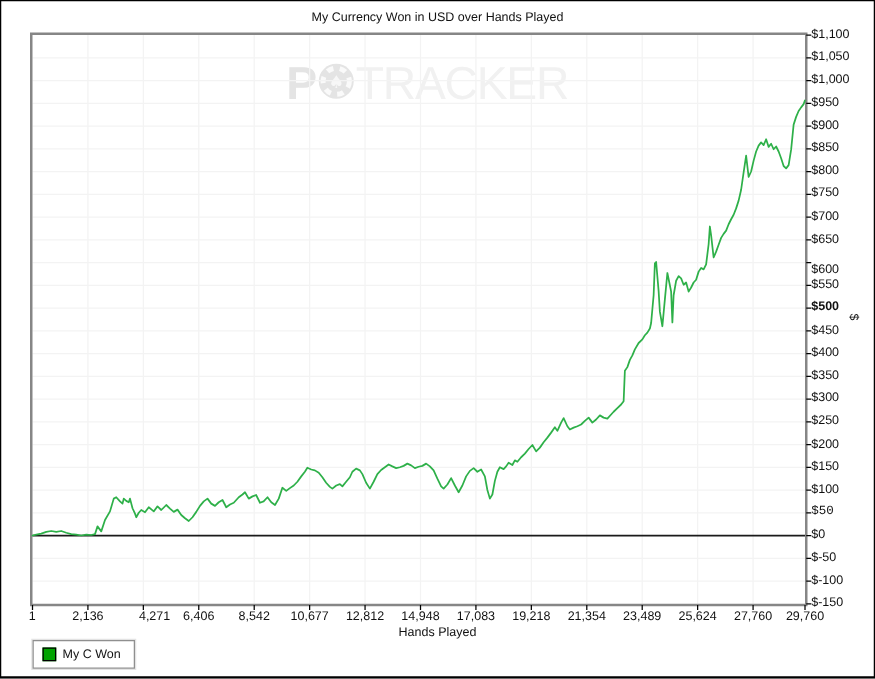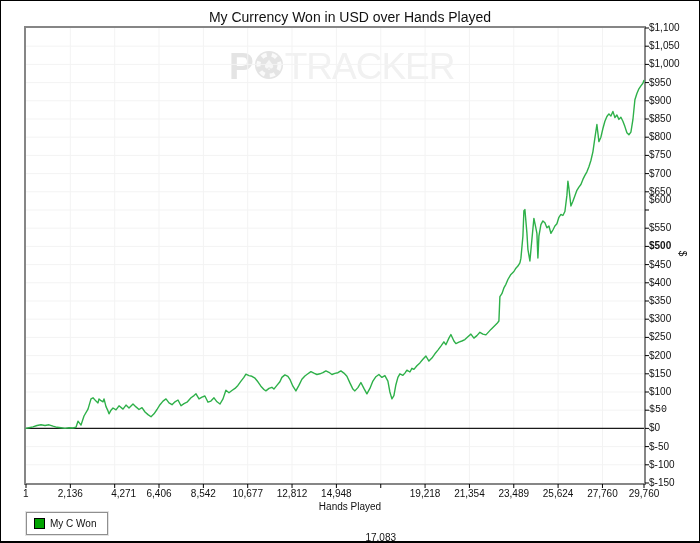--- a/index.html
+++ b/index.html
@@ -3,21 +3,21 @@
 <meta charset="utf-8">
 <style>
   html,body { margin:0; padding:0; background:#fff; }
   .frame {
     position:relative; width:700px; height:543px; box-sizing:border-box;
     background:#ffffff; border:1px solid #000; border-bottom-width:2px;
     font-family:"Liberation Sans", sans-serif; overflow:hidden;
   }
   .chart-title {
     position:absolute; top:8px; left:0; width:100%; text-align:center;
-    font-size:14px; color:#111; z-index:3;
+    font-size:10px; color:#111; z-index:3;
   }
   .watermark {
     position:absolute; left:228px; top:42px; height:48px; display:flex;
     align-items:center; z-index:1; user-select:none; pointer-events:none;
   }
   .wm-bold { font-size:37px; font-weight:bold; color:#e4e4e4; letter-spacing:-1px; }
   .wm-light { font-size:37px; font-weight:normal; color:#f1f1f1; letter-spacing:-1px; }
   .wm-chip { margin:0 1px; }
   #chart-svg { position:absolute; left:0; top:0; z-index:2; }
   #labels { position:absolute; left:0; top:0; width:700px; height:543px; z-index:3; pointer-events:none; }
@@ -152,21 +152,21 @@
       <div class="y-tick-label" style="top: 21px;">$1,100</div>
       <div class="y-tick-label" style="top: 39.2px;">$1,050</div>
       <div class="y-tick-label" style="top: 57.4px;">$1,000</div>
       <div class="y-tick-label" style="top: 75.6px;">$950</div>
       <div class="y-tick-label" style="top: 93.8px;">$900</div>
       <div class="y-tick-label" style="top: 112px;">$850</div>
       <div class="y-tick-label" style="top: 130.2px;">$800</div>
       <div class="y-tick-label" style="top: 148.4px;">$750</div>
       <div class="y-tick-label" style="top: 166.6px;">$700</div>
       <div class="y-tick-label" style="top: 184.8px;">$650</div>
-      <div class="y-tick-label" style="top: 193px;">$600</div>
+      <div class="y-tick-label" style="top: 209px;">$600</div>
       <div class="y-tick-label" style="top: 221.2px;">$550</div>
       <div class="y-tick-label" style="top: 239.4px; font-weight: bold;">$500</div>
       <div class="y-tick-label" style="top: 257.6px;">$450</div>
       <div class="y-tick-label" style="top: 275.8px;">$400</div>
       <div class="y-tick-label" style="top: 294px;">$350</div>
       <div class="y-tick-label" style="top: 312.2px;">$300</div>
       <div class="y-tick-label" style="top: 330.4px;">$250</div>
       <div class="y-tick-label" style="top: 348.6px;">$200</div>
       <div class="y-tick-label" style="top: 366.8px;">$150</div>
       <div class="y-tick-label" style="top: 385px;">$100</div>
@@ -176,21 +176,21 @@
       <div class="y-tick-label" style="top: 457.8px;">$-100</div>
       <div class="y-tick-label" style="top: 476px;">$-150</div>
       <div class="x-tick-label" style="left: 22px; width: 24px; text-align: left;">1</div>
       <div class="x-tick-label" style="left: 34.3372px; width: 70px; text-align: center;">2,136</div>
       <div class="x-tick-label" style="left: 78.6744px; width: 88px; text-align: center;">4,271</div>
       <div class="x-tick-label" style="left: 123.012px; width: 70px; text-align: center;">6,406</div>
       <div class="x-tick-label" style="left: 167.369px; width: 70px; text-align: center;">8,542</div>
       <div class="x-tick-label" style="left: 211.707px; width: 70px; text-align: center;">10,677</div>
       <div class="x-tick-label" style="left: 256.044px; width: 70px; text-align: center;">12,812</div>
       <div class="x-tick-label" style="left: 300.402px; width: 70px; text-align: center;">14,948</div>
-      <div class="x-tick-label" style="left: 344.739px; width: 70px; text-align: center; margin-top: 44px;">17,083</div>
+      <div class="x-tick-label" style="left: 344.739px; width: 70px; text-align: center;">17,083</div>
       <div class="x-tick-label" style="left: 389.076px; width: 70px; text-align: center;">19,218</div>
       <div class="x-tick-label" style="left: 433.434px; width: 70px; text-align: center;">21,354</div>
       <div class="x-tick-label" style="left: 477.771px; width: 70px; text-align: center;">23,489</div>
       <div class="x-tick-label" style="left: 522.108px; width: 70px; text-align: center;">25,624</div>
       <div class="x-tick-label" style="left: 566.466px; width: 70px; text-align: center;">27,760</div>
       <div class="x-tick-label" style="left: 608px; width: 70px; text-align: center;">29,760</div>
     </div>
 
   <div class="x-axis-title">Hands Played</div>
   <div class="y-axis-title">$</div>

